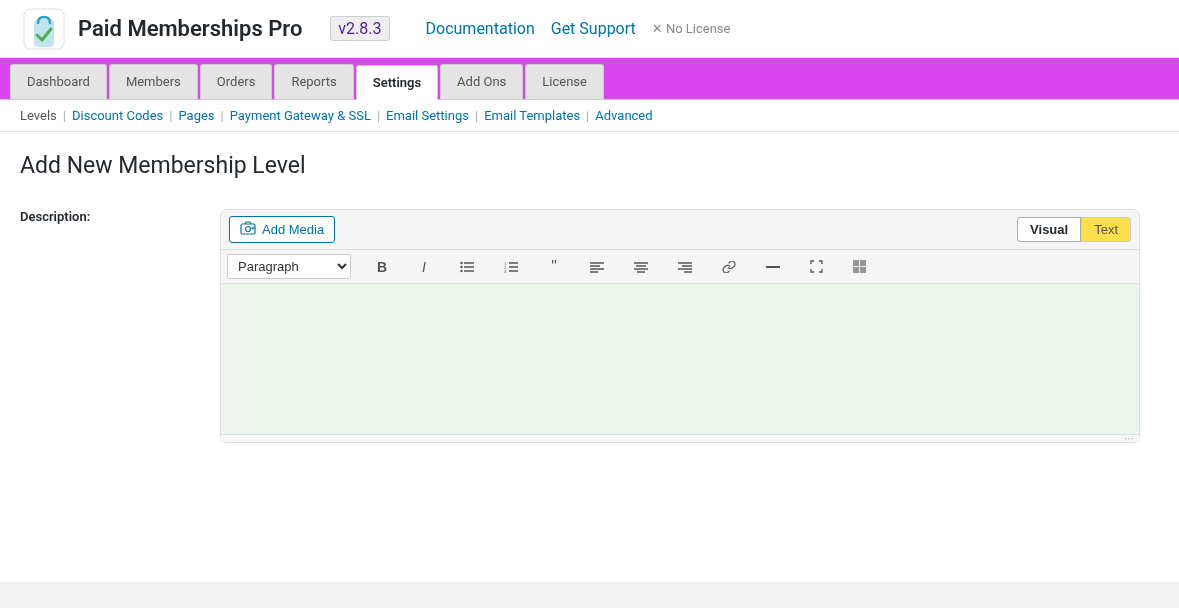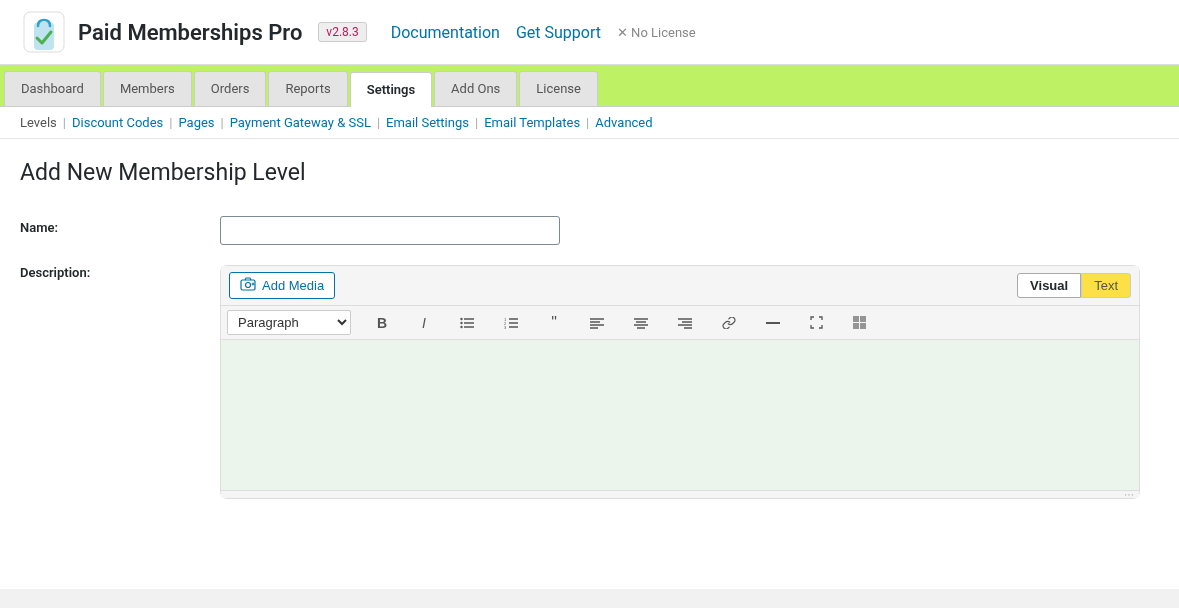--- a/index.html
+++ b/index.html
@@ -5,44 +5,44 @@
     * { box-sizing: border-box; margin: 0; padding: 0; }
     body { font-family: -apple-system, BlinkMacSystemFont, "Segoe UI", Roboto, sans-serif; font-size: 13px; background: #f1f1f1; color: #333; }
 
     
     #header {
       background: #fff;
       border-bottom: 1px solid #ddd;
       padding: 0 20px;
       display: flex;
       align-items: center;
-      height: 65px;
-      gap: 16px;
+      height: 58px;
+      gap: 28px;
     }
     #logo-area {
       display: flex;
       align-items: center;
       gap: 10px;
     }
     #logo-icon {
       width: 48px;
       height: 48px;
     }
     #app-title {
       font-size: 22px;
       font-weight: 600;
       color: #23282d;
     }
     #version-badge {
       background: #eee;
       border: 1px solid #ccc;
       border-radius: 3px;
       padding: 2px 7px;
-      font-size: 12px;
-      color: #be185d;
+      font-size: 16px;
+      color: #4c1d95;
     }
     #header-links {
       display: flex;
       align-items: center;
       gap: 16px;
       margin-left: 8px;
     }
     .header-link {
       color: #0073aa;
       text-decoration: none;
@@ -51,25 +51,25 @@
     #no-license {
       color: #888;
       font-size: 13px;
       display: flex;
       align-items: center;
       gap: 4px;
     }
 
     
     #nav-tabs {
-      background: #bef264;
+      background: #d946ef;
       border-bottom: 1px solid #ccc;
       display: flex;
       align-items: flex-end;
-      padding: 0 4px;
+      padding: 0 10px;
       gap: 2px;
     }
     .nav-tab {
       display: inline-block;
       padding: 8px 16px;
       font-size: 13px;
       color: #555;
       background: #e4e4e4;
       border: 1px solid #ccc;
       border-bottom: none;
@@ -327,26 +327,20 @@
   <a class="sub-nav-link" href="#">Advanced</a>
 </div>
 
 <div id="main-content">
   <h1 id="page-heading">Add New Membership Level</h1>
 
   <table class="form-table">
     <tbody>
 
 
-      <tr>
-        <td>Name:</td>
-        <td>
-          <input type="text" id="name-input" placeholder="" style="">
-        </td>
-      </tr>
 
       <tr>
         <td style="vertical-align:top; padding-top:10px;">Description:</td>
         <td>
           <div id="description-container">
 
             <div id="desc-top-bar">
               <button id="add-media-btn">
                 <span>
                   

